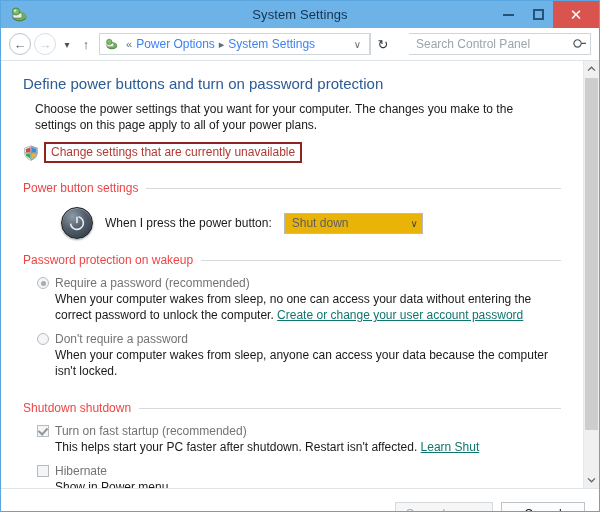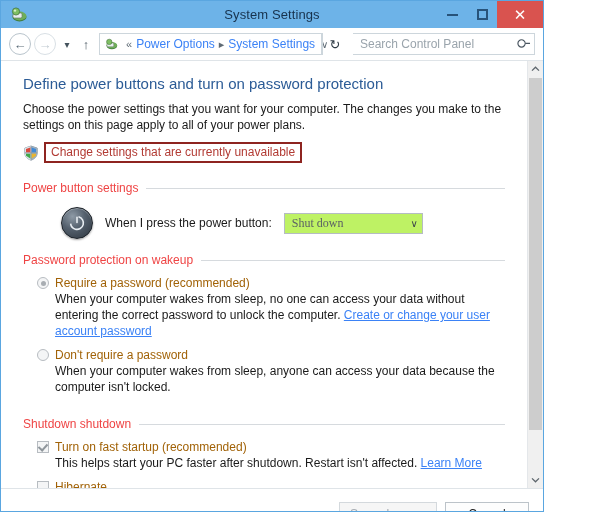--- a/index.html
+++ b/index.html
@@ -13,21 +13,21 @@
     overflow: hidden;
     font-family: "Liberation Sans", sans-serif;
     font-size: 12px;
     color: #1a1a1a;
     -webkit-font-smoothing: antialiased;
   }
 
   
   .window {
     position: relative;
-    width: 544px;
+    width: 600px;
     height: 512px;
     box-sizing: border-box;
     background: #ffffff;
     border: 1px solid #5aa6e0;
     overflow: hidden;
   }
 
   
   .titlebar {
     position: relative;
@@ -171,21 +171,21 @@
     justify-content: center;
     color: #2f3b45;
     font-size: 13px;
     flex: 0 0 auto;
   }
   .searchbox {
     width: 182px;
     height: 22px;
     border: 1px solid #cdd6dc;
     border-left: none;
-    margin-left: 6px;
+    margin-left: 14px;
     display: flex;
     align-items: center;
     padding: 0 4px 0 7px;
     box-sizing: border-box;
     flex: 0 0 auto;
   }
   .searchbox .ph {
     flex: 1 1 auto;
     color: #9aa4ac;
     font-size: 12px;
@@ -216,21 +216,21 @@
   .page-title {
     font-size: 15px;
     color: #2b5b96;
     margin: 0 0 9px 0;
     font-weight: normal;
   }
   .intro {
     font-size: 12px;
     line-height: 16px;
     color: #1a1a1a;
-    margin: 0 0 9px 0;
+    margin: 0 0 9px 12px;
     max-width: 520px;
   }
 
   
   .uac-row {
     display: inline-flex;
     align-items: center;
     margin: 0 13px 4px 0;
   }
   .shield-icon {
@@ -291,27 +291,26 @@
     font-size: 12px;
     color: #1a1a1a;
     margin-left: 12px;
     white-space: nowrap;
   }
   .dropdown {
     width: 139px;
     height: 21px;
     margin-left: 12px;
     border: 1px solid #b5bcc2;
-    background: #bef264;
+    background: #eab308;
     display: flex;
     align-items: center;
     padding: 0 4px 0 7px;
     box-sizing: border-box;
     flex: 0 0 auto;
-    font-family: Liberation Serif, serif;
   }
   .dropdown .val {
     flex: 1 1 auto;
     font-size: 12px;
     color: #5b6065;
     white-space: nowrap;
     overflow: hidden;
   }
   .dropdown .caret {
     color: #3c444b;
@@ -357,32 +356,32 @@
     content: "";
     position: absolute;
     left: 2px; top: 0px;
     width: 4px; height: 7px;
     border: solid #8f969c;
     border-width: 0 2px 2px 0;
     transform: rotate(42deg);
   }
   .opt-label {
     font-size: 12px;
-    color: #a16207;
+    color: #737373;
     line-height: 14px;
   }
   .opt-desc {
     font-size: 12px;
     line-height: 16px;
     color: #1a1a1a;
     margin: 1px 0 0 18px;
     max-width: 512px;
   }
   .inline-link {
-    color: #3b82f6;
+    color: #0f766e;
     text-decoration: underline;
   }
 
   
   .scrollbar {
     width: 16px;
     background: #f0f0f0;
     border-left: 1px solid #e4e7ea;
     position: relative;
     flex: 0 0 auto;
@@ -578,21 +577,21 @@
       <div class="section" style="margin-top:22px">
         <span class="section-label">Shutdown shutdown</span>
         <span class="section-rule"></span>
       </div>
 
       <div class="opt">
         <div class="opt-head">
           <span class="checkbox checked"></span>
           <span class="opt-label">Turn on fast startup (recommended)</span>
         </div>
-        <div class="opt-desc"><span>This helps start your PC faster after shutdown. Restart isn't affected. </span><a class="inline-link" href="#">Learn More</a></div>
+        <div class="opt-desc"><span>This helps start your PC faster after shutdown. Restart isn't affected. </span><a class="inline-link" href="#">Learn Shut</a></div>
       </div>
 
       <div class="opt" style="">
         <div class="opt-head">
           <span class="checkbox"></span>
           <span class="opt-label">Hibernate</span>
         </div>
         <div class="opt-desc">Show in Power menu.</div>
       </div>
 

